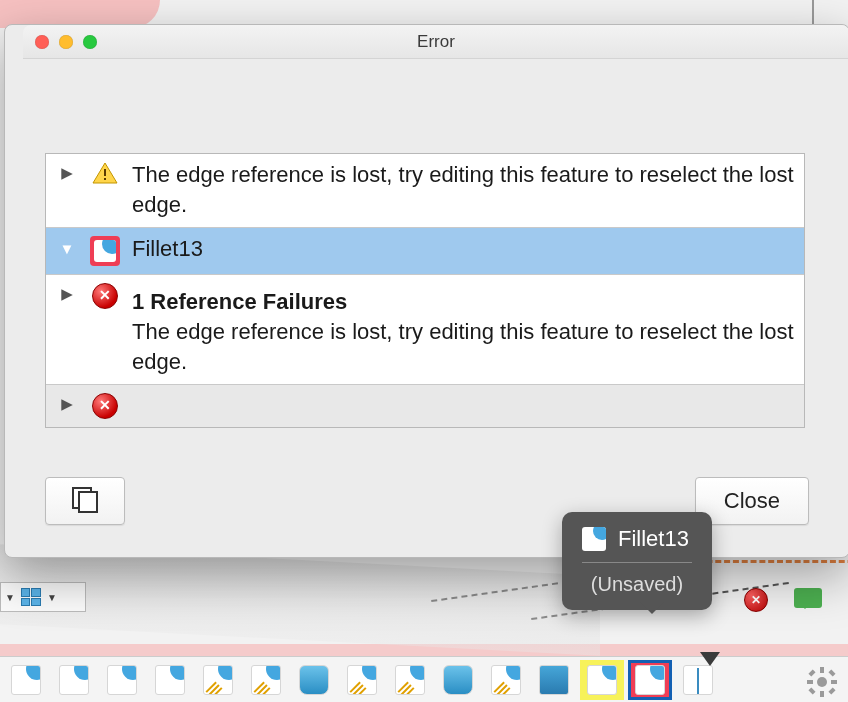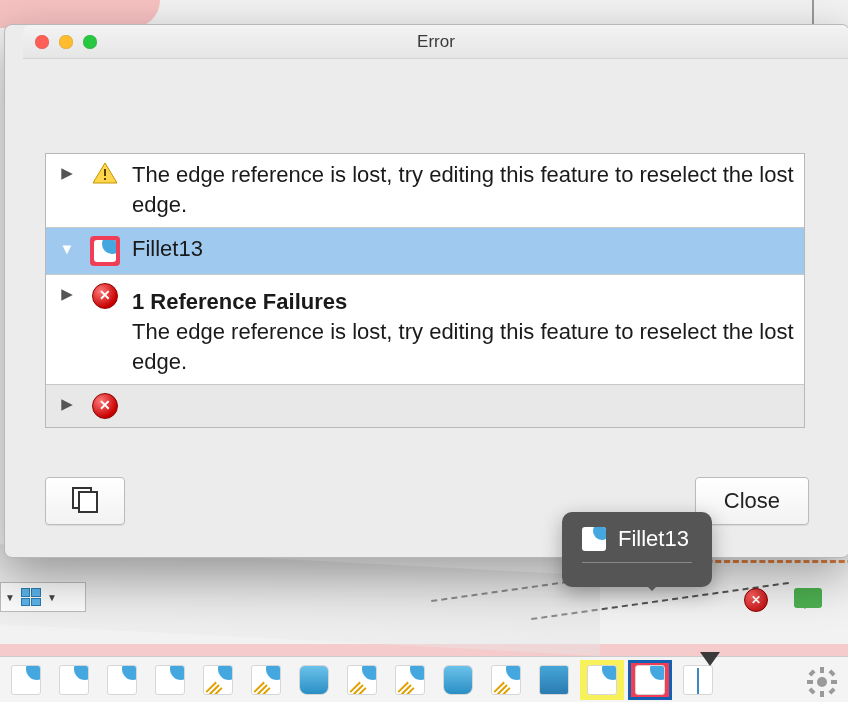--- a/index.html
+++ b/index.html
@@ -222,20 +222,21 @@
     <button class="btn">Close</button>
   </div>
 </div>
 
 <div class="tooltip">
   <div class="tip-row">
     <div class="tip-ficon"></div>
     <span>Fillet13</span>
   </div>
   <hr>
+  <div class="tip-sub">(Unsaved)</div>
 </div>
 
 <div class="feature-bar">
   <div class="slot">
       <div class="fbox"></div>
     </div>
   <div class="slot">
       <div class="fbox"></div>
     </div>
   <div class="slot">

